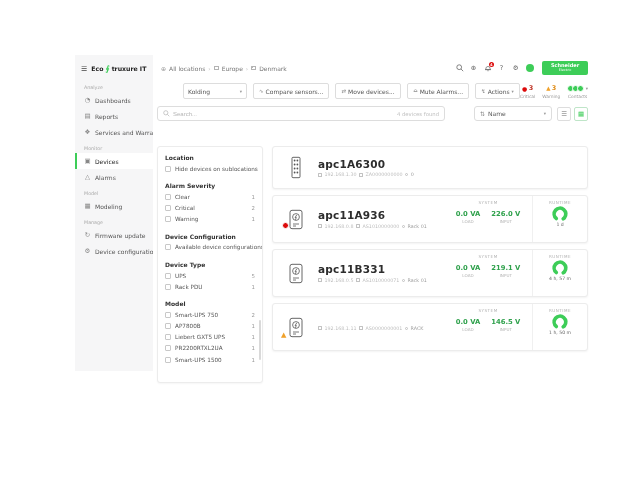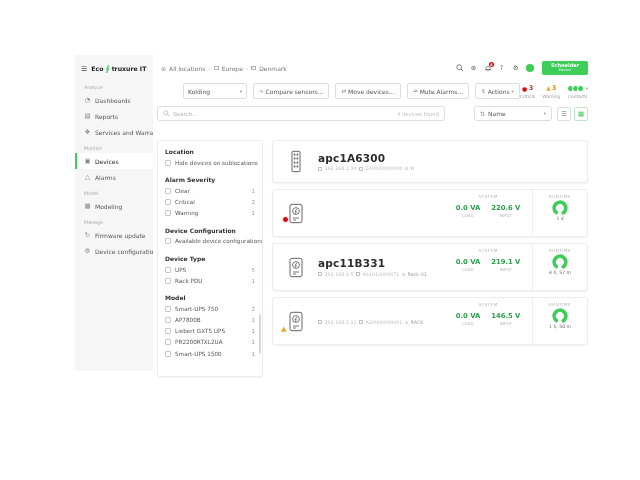--- a/index.html
+++ b/index.html
@@ -59,21 +59,21 @@
   .search-box input{border:none;outline:none;font-size:6px;color:#555;flex:1;background:transparent;min-width:0}
   .search-box input::placeholder{color:#b5b5b5}
   .result-count{font-size:5.3px;color:#c0c0c0;white-space:nowrap}
   .sort-select{margin-left:auto;width:78px;height:15px;border:1px solid #ddd;border-radius:3px;display:flex;align-items:center;gap:3px;font-size:6px;color:#555;padding:0 5px;background:#fff;cursor:pointer}
   .sort-ic{font-size:6px;color:#8a8a8a}
   .toggles{display:flex;gap:3px;margin-left:5px}
   .toggle{width:14px;height:14px;border:1px solid #ddd;border-radius:2px;display:flex;align-items:center;justify-content:center;font-size:6.5px;color:#9a9a9a;background:#fff;cursor:pointer}
   .toggle.active{color:#3dcd58;border-color:#bfe5c8}
 
   
-  .content{display:flex;gap:9px;margin-top:19px;align-items:flex-start}
+  .content{display:flex;gap:9px;margin-top:25px;align-items:flex-start}
   .filter-panel{width:106px;height:237px;border:1px solid #ececec;border-radius:3px;background:#fff;padding:7px 7px;position:relative;overflow:hidden;box-shadow:0 1px 2px rgba(0,0,0,.04)}
   .f-title{font-size:6px;font-weight:bold;color:#333;margin:8px 0 2px}
   .f-title:first-child{margin-top:0}
   .f-row{display:flex;align-items:center;gap:4px;font-size:5.7px;color:#555;padding:2.6px 0;cursor:pointer;white-space:nowrap}
   .cbx{width:6px;height:6px;border:1px solid #c8c8c8;border-radius:1px;background:#fff;flex-shrink:0}
   .f-count{margin-left:auto;color:#999;font-size:5.4px}
   .f-scrollbar{position:absolute;right:1.5px;bottom:22px;width:2px;height:40px;background:#d9d9d9;border-radius:2px}
 
   .cards{flex:1;display:flex;flex-direction:column;gap:6px}
   .card{background:#fff;border:1px solid #ececec;border-radius:3px;box-shadow:0 1px 2px rgba(0,0,0,.05);display:flex;align-items:center;height:48px;padding-left:13px;cursor:pointer}
@@ -381,30 +381,41 @@
           <div class="icon-wrap">
             <svg width="14" height="21" viewBox="0 0 14 20">
                 <rect x="1" y="0.8" width="12" height="18.4" rx="2" fill="none" stroke="#555" stroke-width="0.9"></rect>
                 <circle cx="7" cy="7.5" r="3.4" fill="none" stroke="#555" stroke-width="0.8"></circle>
                 <path d="M7.8 5.3 L6.1 8 L7.3 8 L6.4 10.3" fill="none" stroke="#555" stroke-width="0.8"></path>
                 <line x1="4" y1="14.5" x2="10" y2="14.5" stroke="#555" stroke-width="0.8"></line>
                 <line x1="4" y1="16.5" x2="7" y2="16.5" stroke="#555" stroke-width="0.8"></line>
               </svg>
             <span class="dot-badge"></span>
           </div>
+          <div class="card-text">
+            <div class="dev-name">apc11A936</div>
+            <div class="dev-meta">
+              <span class="meta-ic"></span>
+              <span class="blur">192.168.0.8</span>
+              <span class="meta-ic"></span>
+              <span class="blur">AS1010000000</span>
+              <span class="meta-pin"></span>
+              <span>Rack 01</span>
+            </div>
+          </div>
           <div class="metrics">
             <div class="sys">
               <span class="sec-label">SYSTEM</span>
               <div class="mrow">
                 <div class="metric">
                   <span class="mval">0.0 VA</span>
                   <span class="mlab">LOAD</span>
                 </div>
                 <div class="metric">
-                  <span class="mval">220.6 V</span>
+                  <span class="mval">226.0 V</span>
                   <span class="mlab">INPUT</span>
                 </div>
               </div>
             </div>
             <div class="runtime">
               <span class="sec-label">RUNTIME</span>
               <svg class="gauge" width="18" height="16" viewBox="0 0 24 22">
                   <circle cx="12" cy="11" r="8" fill="none" stroke="#3dcd58" stroke-width="5" stroke-linecap="round" stroke-dasharray="39.1 11.2" transform="rotate(130 12 11)"></circle>
                 </svg>
               <span class="rt-val">1 d</span>

